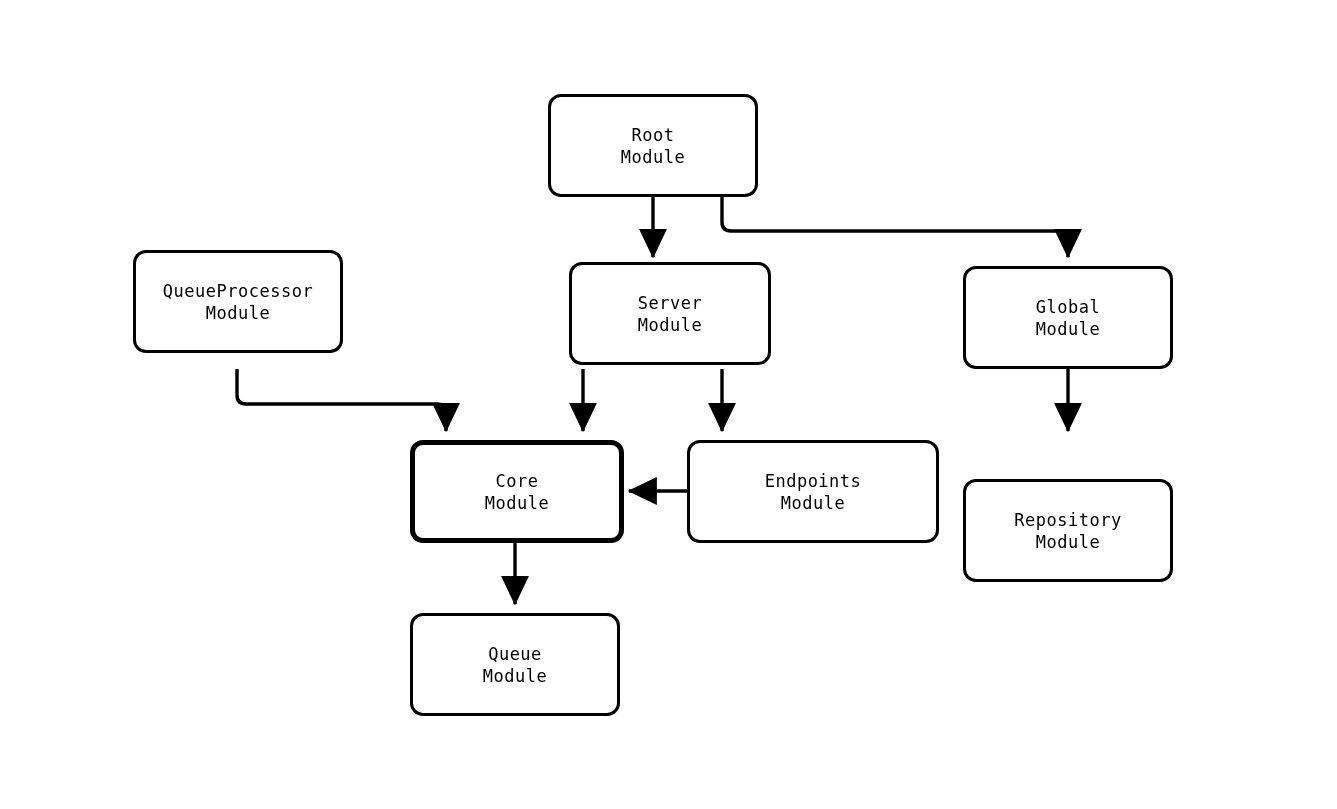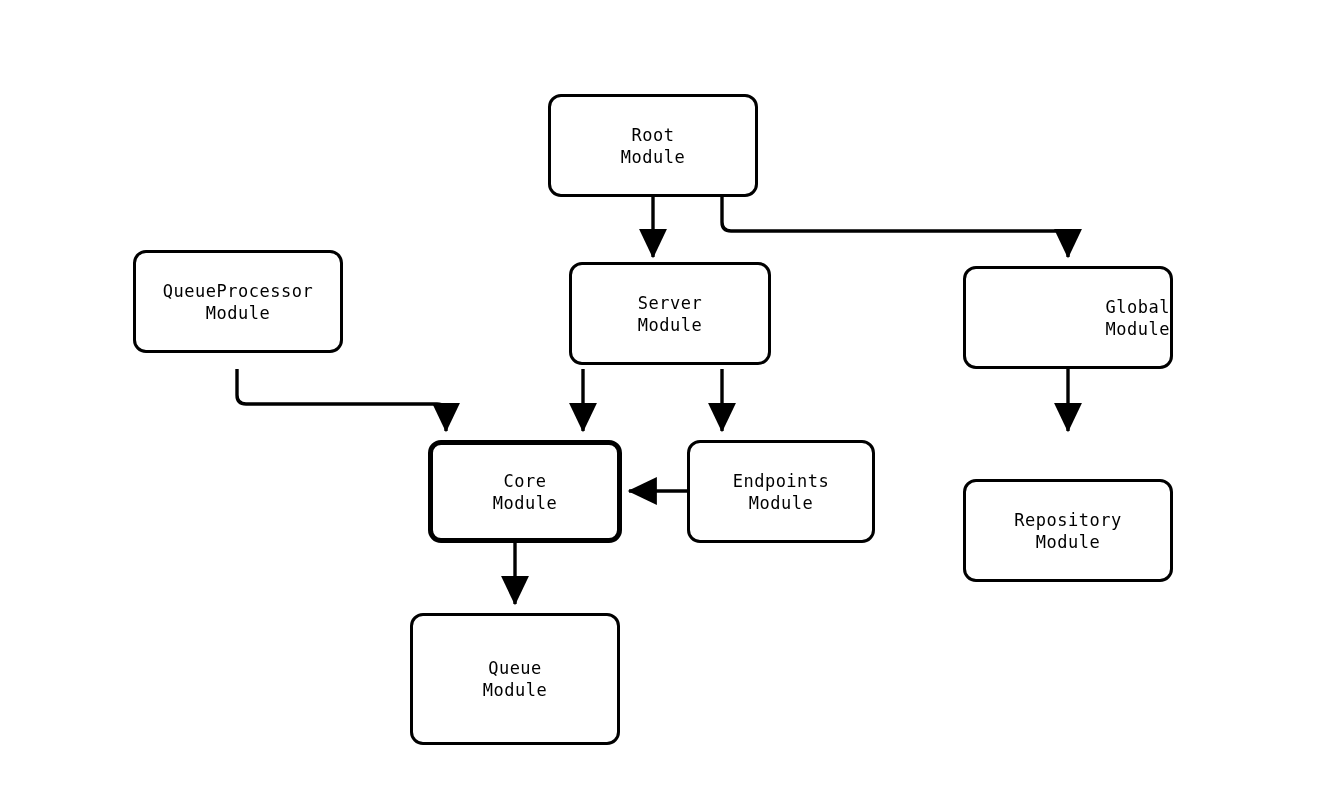--- a/index.html
+++ b/index.html
@@ -76,35 +76,35 @@
         <div class="node-line">Module</div>
       </div>
       <div class="node" style="left: 133px; top: 250px; width: 210px; height: 103px;">
         <div class="node-line">QueueProcessor</div>
         <div class="node-line">Module</div>
       </div>
       <div class="node" style="left: 548px; top: 262px; width: 202px; height: 103px; margin-left: 21px;">
         <div class="node-line">Server</div>
         <div class="node-line">Module</div>
       </div>
-      <div class="node" style="left: 963px; top: 266px; width: 210px; height: 103px; align-items: flex-end;">
+      <div class="node" style="left: 963px; top: 266px; width: 210px; height: 103px;">
         <div class="node-line">Global</div>
         <div class="node-line">Module</div>
       </div>
-      <div class="node emphasis" style="left: 428px; top: 440px; width: 194px; height: 103px;">
+      <div class="node emphasis" style="left: 410px; top: 440px; width: 214px; height: 103px;">
         <div class="node-line">Core</div>
         <div class="node-line">Module</div>
       </div>
-      <div class="node" style="left: 687px; top: 440px; width: 188px; height: 103px;">
+      <div class="node" style="left: 687px; top: 440px; width: 252px; height: 103px;">
         <div class="node-line">Endpoints</div>
         <div class="node-line">Module</div>
       </div>
       <div class="node" style="left: 963px; top: 440px; width: 210px; height: 103px; margin-top: 39px;">
         <div class="node-line">Repository</div>
         <div class="node-line">Module</div>
       </div>
-      <div class="node" style="left: 410px; top: 613px; width: 210px; height: 132px;">
+      <div class="node" style="left: 410px; top: 613px; width: 210px; height: 103px;">
         <div class="node-line">Queue</div>
         <div class="node-line">Module</div>
       </div>
     </div>
 
 </div>
 
 </body></html>

